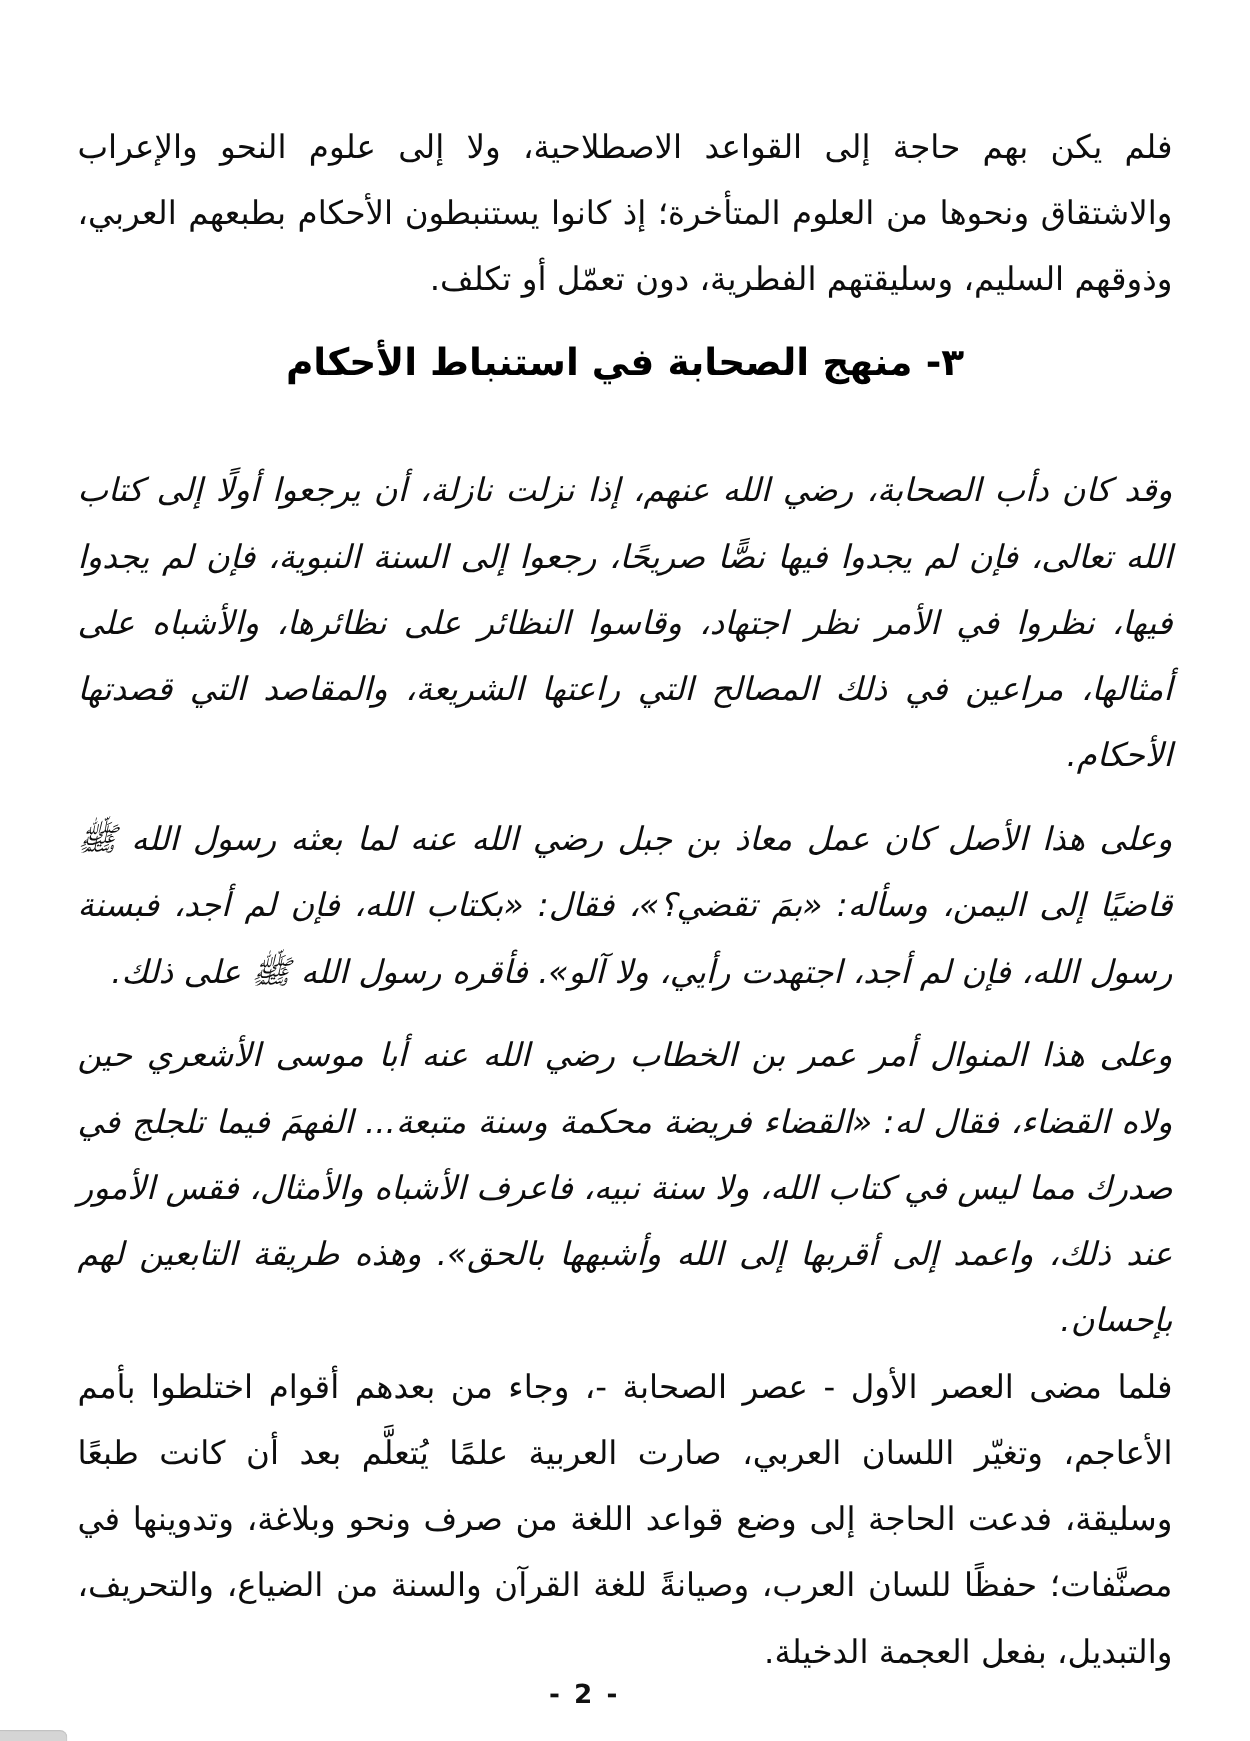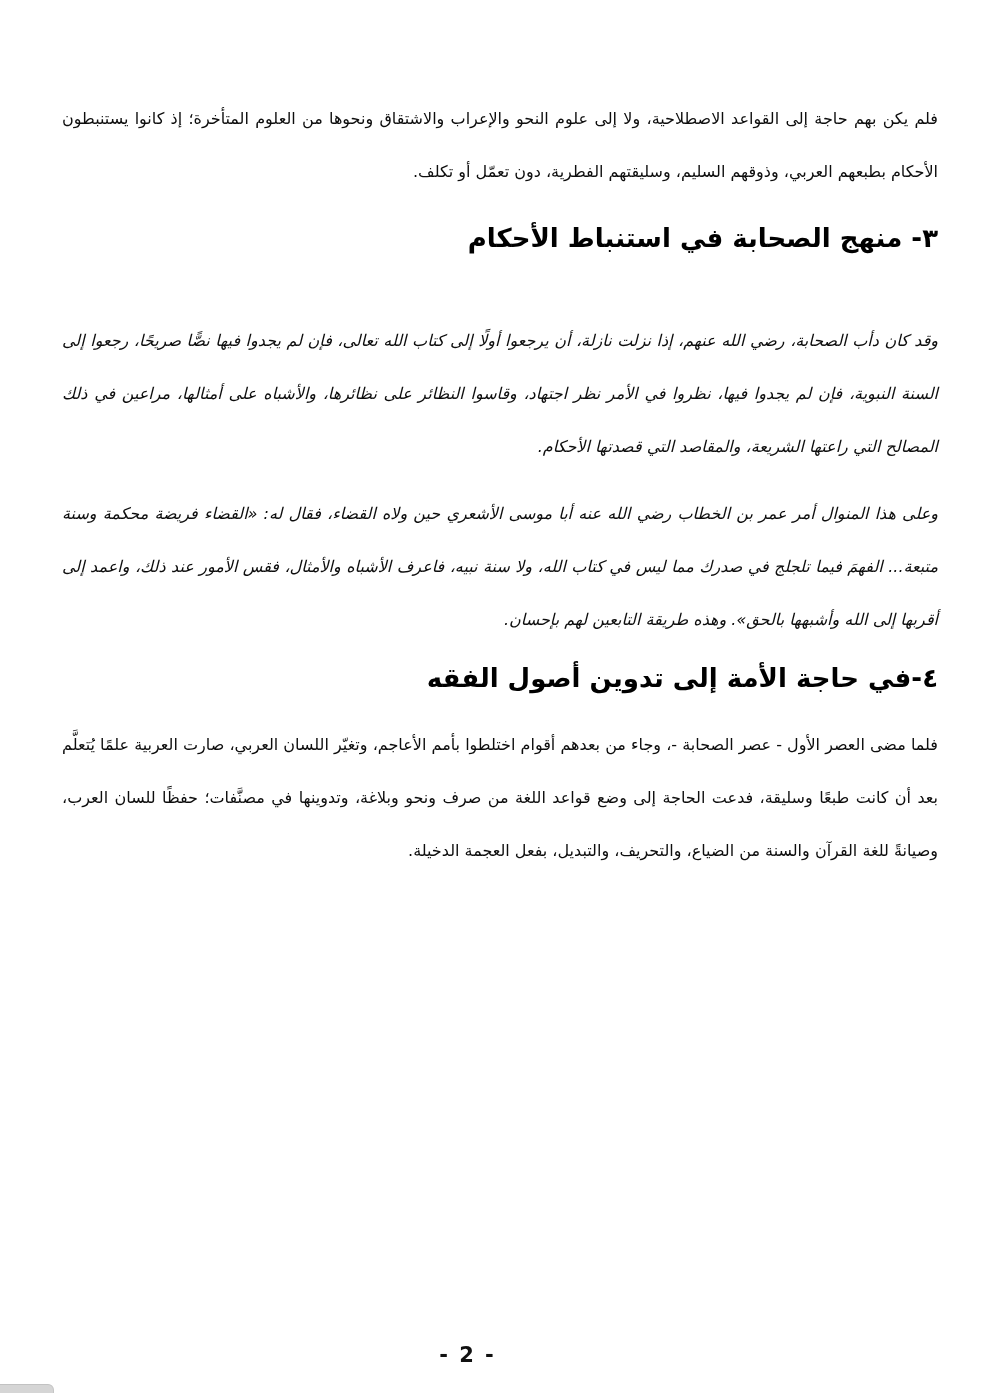--- a/index.html
+++ b/index.html
@@ -12,28 +12,28 @@
     position: relative;
     overflow: hidden;
     font-family: "DejaVu Sans", sans-serif;
     color: #0d0d0d;
   }
   .text-body {
     direction: rtl;
     padding: 92px 62px 0 62px;
   }
   .para {
-    font-size: 16px;
+    font-size: 26px;
     line-height: 53px;
     text-align: justify;
     color: #0d0d0d;
   }
   .heading {
-    text-align: right;
-    font-size: 26px;
+    text-align: center;
+    font-size: 30px;
     font-weight: bold;
     line-height: 48px;
     color: #000000;
   }
   .h-3 { margin: 16px 0 52px 0; }
   .h-4 { margin: 8px 0 16px 0; }
   .p-2, .p-3, .p-4 { margin-top: 14px; font-style: italic; }
   .page-number {
     position: absolute;
     bottom: 26px;
@@ -63,24 +63,24 @@
 <div class="page">
 
   <main class="text-body">
 
     <p class="para p-1">فلم يكن بهم حاجة إلى القواعد الاصطلاحية، ولا إلى علوم النحو والإعراب والاشتقاق ونحوها من العلوم المتأخرة؛ إذ كانوا يستنبطون الأحكام بطبعهم العربي، وذوقهم السليم، وسليقتهم الفطرية، دون تعمّل أو تكلف.</p>
 
     <h2 class="heading h-3">٣- منهج الصحابة في استنباط الأحكام</h2>
 
     <p class="para p-2">وقد كان دأب الصحابة، رضي الله عنهم، إذا نزلت نازلة، أن يرجعوا أولًا إلى كتاب الله تعالى، فإن لم يجدوا فيها نصًّا صريحًا، رجعوا إلى السنة النبوية، فإن لم يجدوا فيها، نظروا في الأمر نظر اجتهاد، وقاسوا النظائر على نظائرها، والأشباه على أمثالها، مراعين في ذلك المصالح التي راعتها الشريعة، والمقاصد التي قصدتها الأحكام.</p>
 
+    <p class="para p-3">وعلى هذا الأصل كان عمل معاذ بن جبل رضي الله عنه لما بعثه رسول الله ﷺ قاضيًا إلى اليمن، وسأله: «بمَ تقضي؟»، فقال: «بكتاب الله، فإن لم أجد، فبسنة رسول الله، فإن لم أجد، اجتهدت رأيي، ولا آلو». فأقره رسول الله ﷺ على ذلك.</p>
 
     <p class="para p-4">وعلى هذا المنوال أمر عمر بن الخطاب رضي الله عنه أبا موسى الأشعري حين ولاه القضاء، فقال له: «القضاء فريضة محكمة وسنة متبعة... الفهمَ فيما تلجلج في صدرك مما ليس في كتاب الله، ولا سنة نبيه، فاعرف الأشباه والأمثال، فقس الأمور عند ذلك، واعمد إلى أقربها إلى الله وأشبهها بالحق». وهذه طريقة التابعين لهم بإحسان.</p>
 
-    <h2 class="heading h-4">٤-في حاجة الأمة إلى تدوين أصول الفقه</h2>
 
     <p class="para p-5">فلما مضى العصر الأول - عصر الصحابة -، وجاء من بعدهم أقوام اختلطوا بأمم الأعاجم، وتغيّر اللسان العربي، صارت العربية علمًا يُتعلَّم بعد أن كانت طبعًا وسليقة، فدعت الحاجة إلى وضع قواعد اللغة من صرف ونحو وبلاغة، وتدوينها في مصنَّفات؛ حفظًا للسان العرب، وصيانةً للغة القرآن والسنة من الضياع، والتحريف، والتبديل، بفعل العجمة الدخيلة.</p>
 
   </main>
 
   <div class="page-number">- 2 -</div>
 
   <div class="corner-fragment"></div>
 
 </div>

